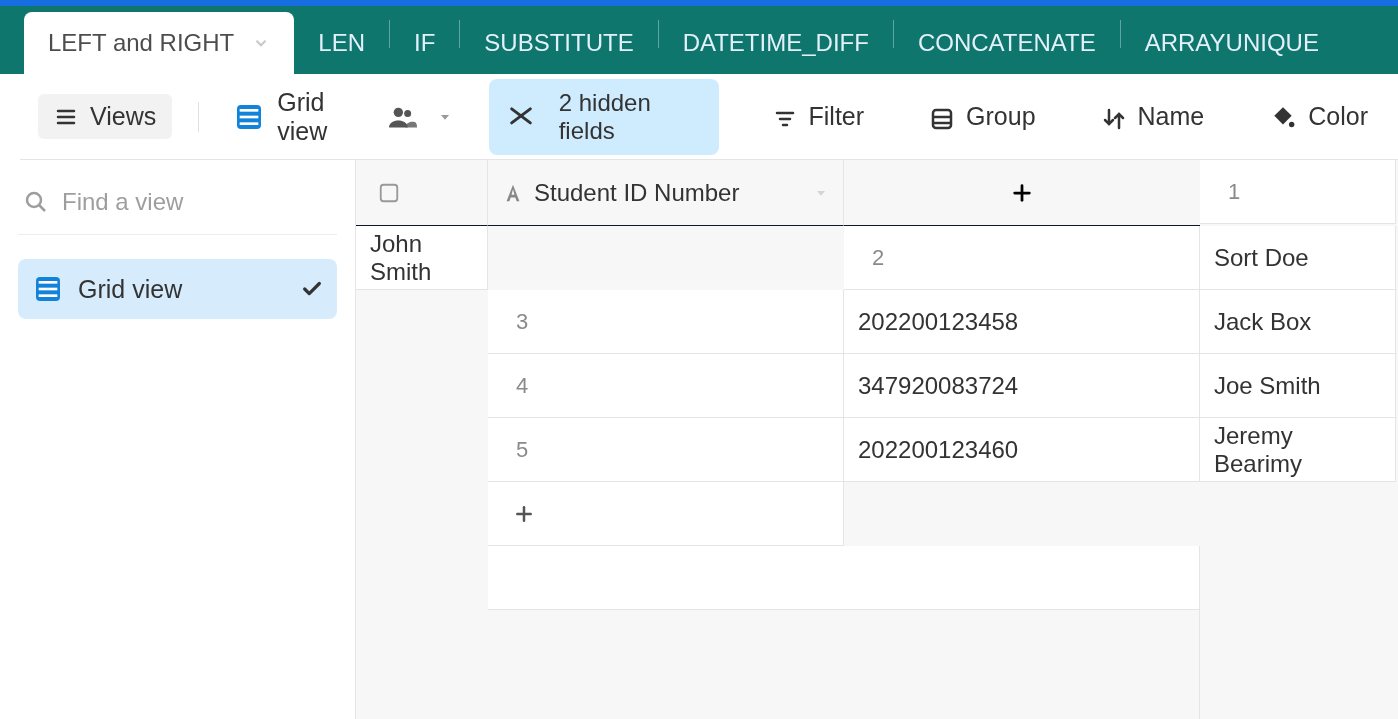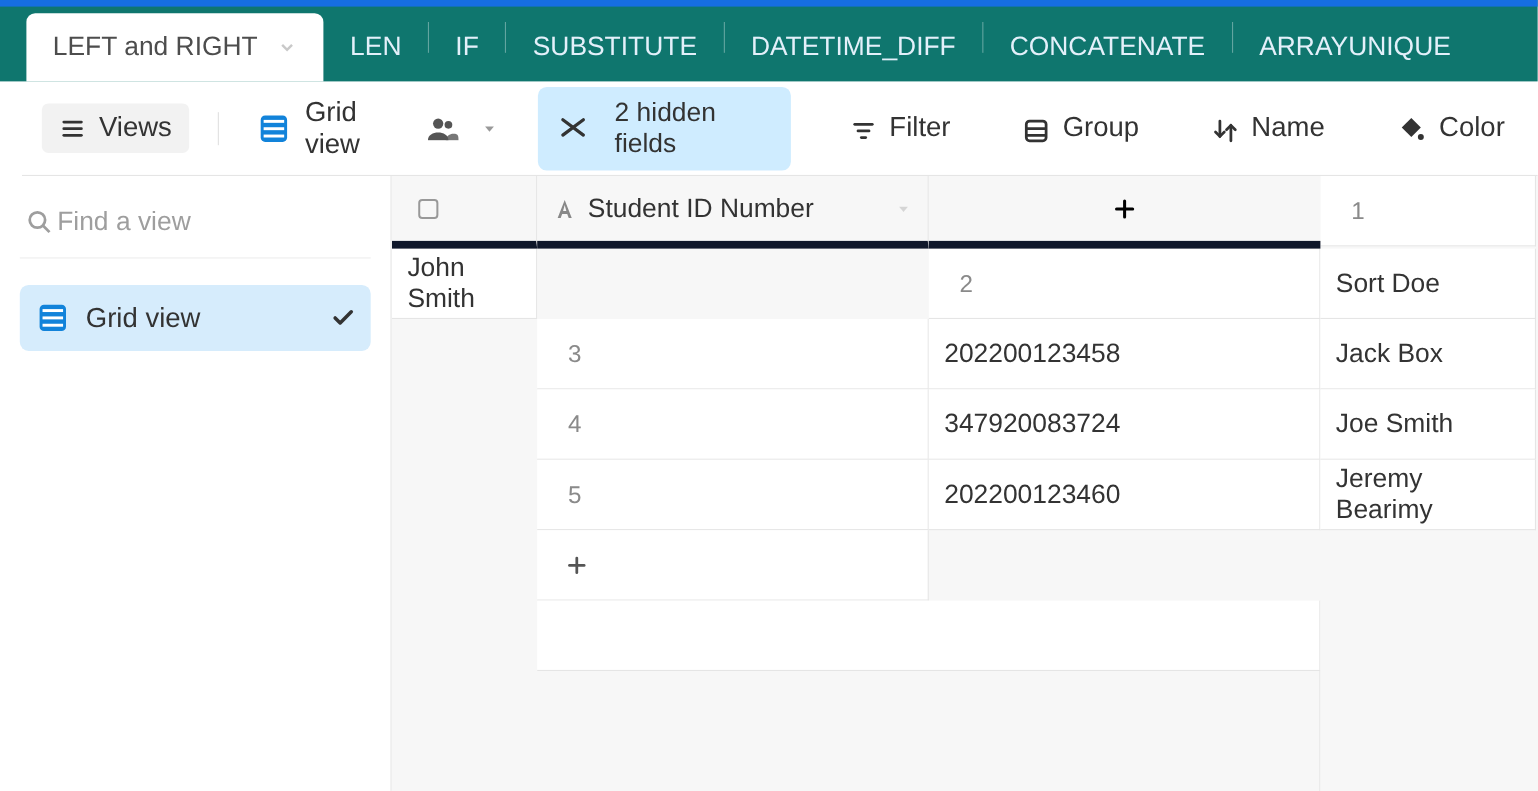--- a/index.html
+++ b/index.html
@@ -117,21 +117,21 @@
     height: calc(719px - 74px - 86px);
   }
   .sidebar {
     width: 356px;
     border-right: 1px solid #E5E5E5;
     padding: 18px;
   }
   .search-row {
     display: flex;
     align-items: center;
-    gap: 4px;
+    gap: 14px;
     padding: 10px 6px 18px 6px;
     border-bottom: 1px solid #EDEDED;
     color: #9E9E9E;
     font-size: 24px;
   }
   .search-row input {
     border: none;
     outline: none;
     font-size: 24px;
     color: #333;
@@ -161,21 +161,21 @@
     flex: 1;
     overflow: auto;
     background: #F7F7F7;
   }
   .grid {
     display: grid;
     grid-template-columns: 132px 356px 356px 196px;
   }
   .hdr {
     background: #F7F7F7;
-    border-bottom: 7px solid #0f172a;
+    border-bottom: 1px solid #0f172a;
     border-right: 1px solid #E5E5E5;
     height: 66px;
     display: flex;
     align-items: center;
     padding: 0 14px;
     font-size: 24px;
     color: #333;
     font-weight: 400;
     gap: 10px;
     position: relative;

